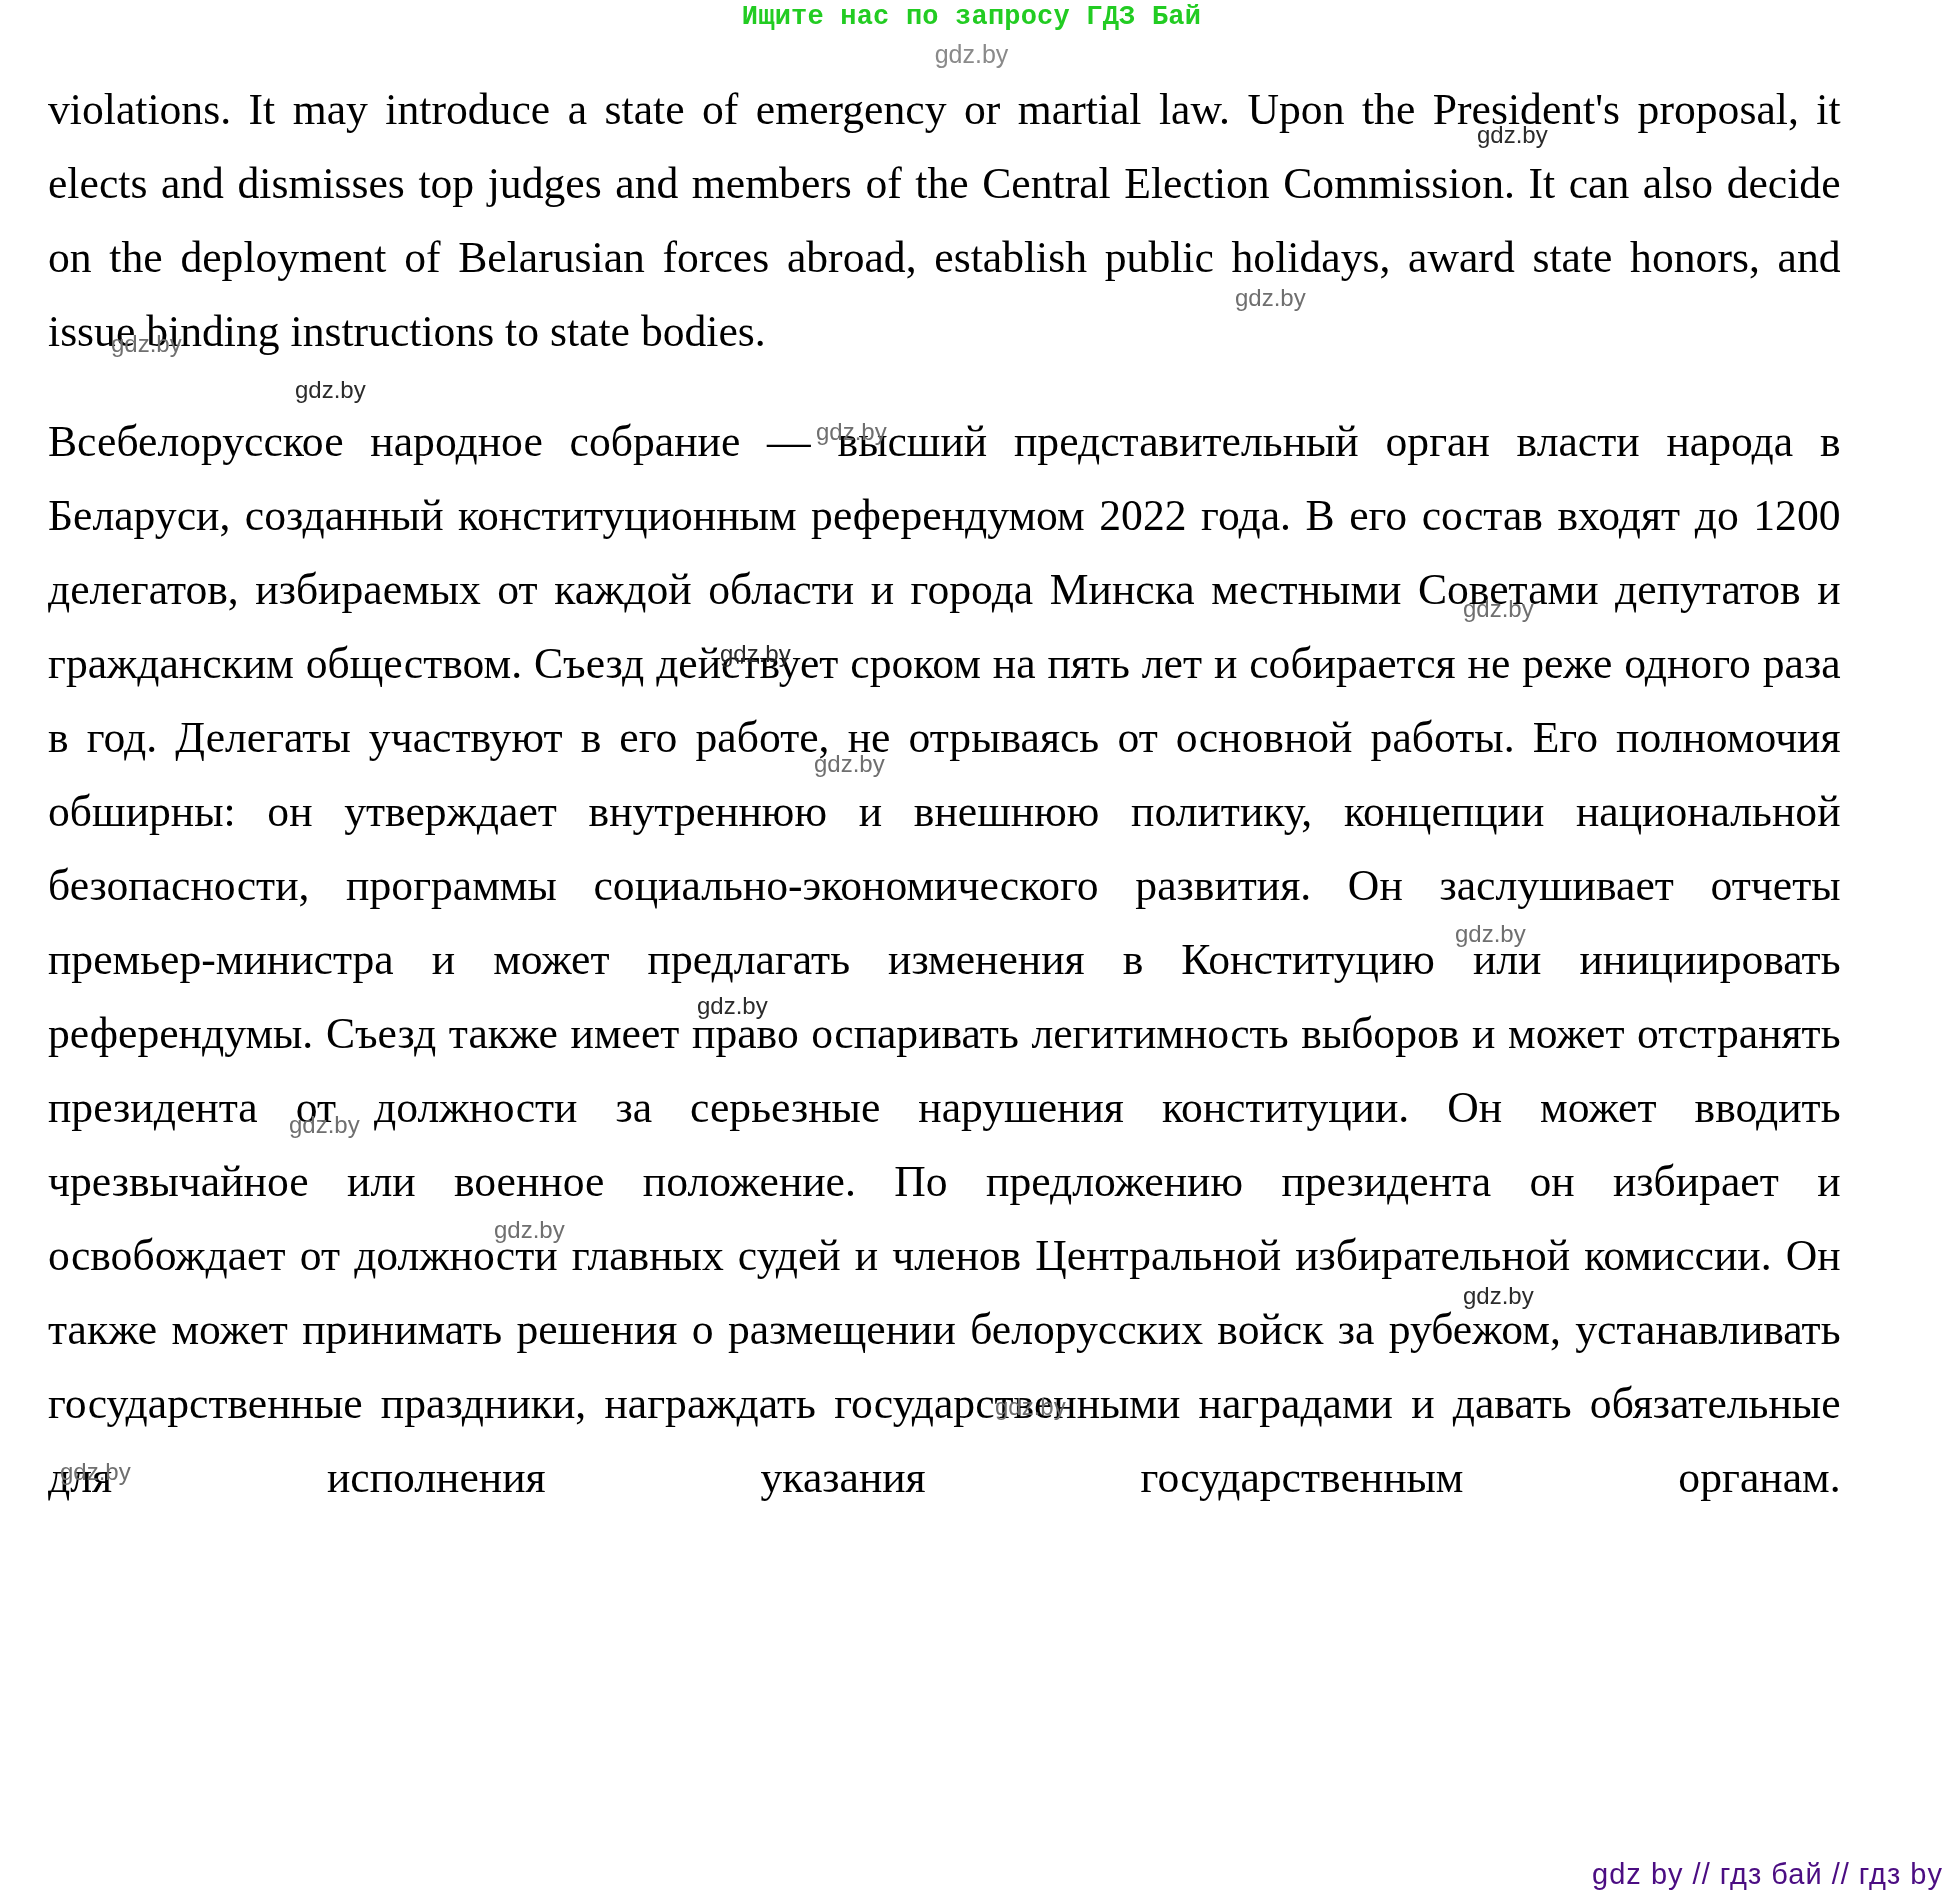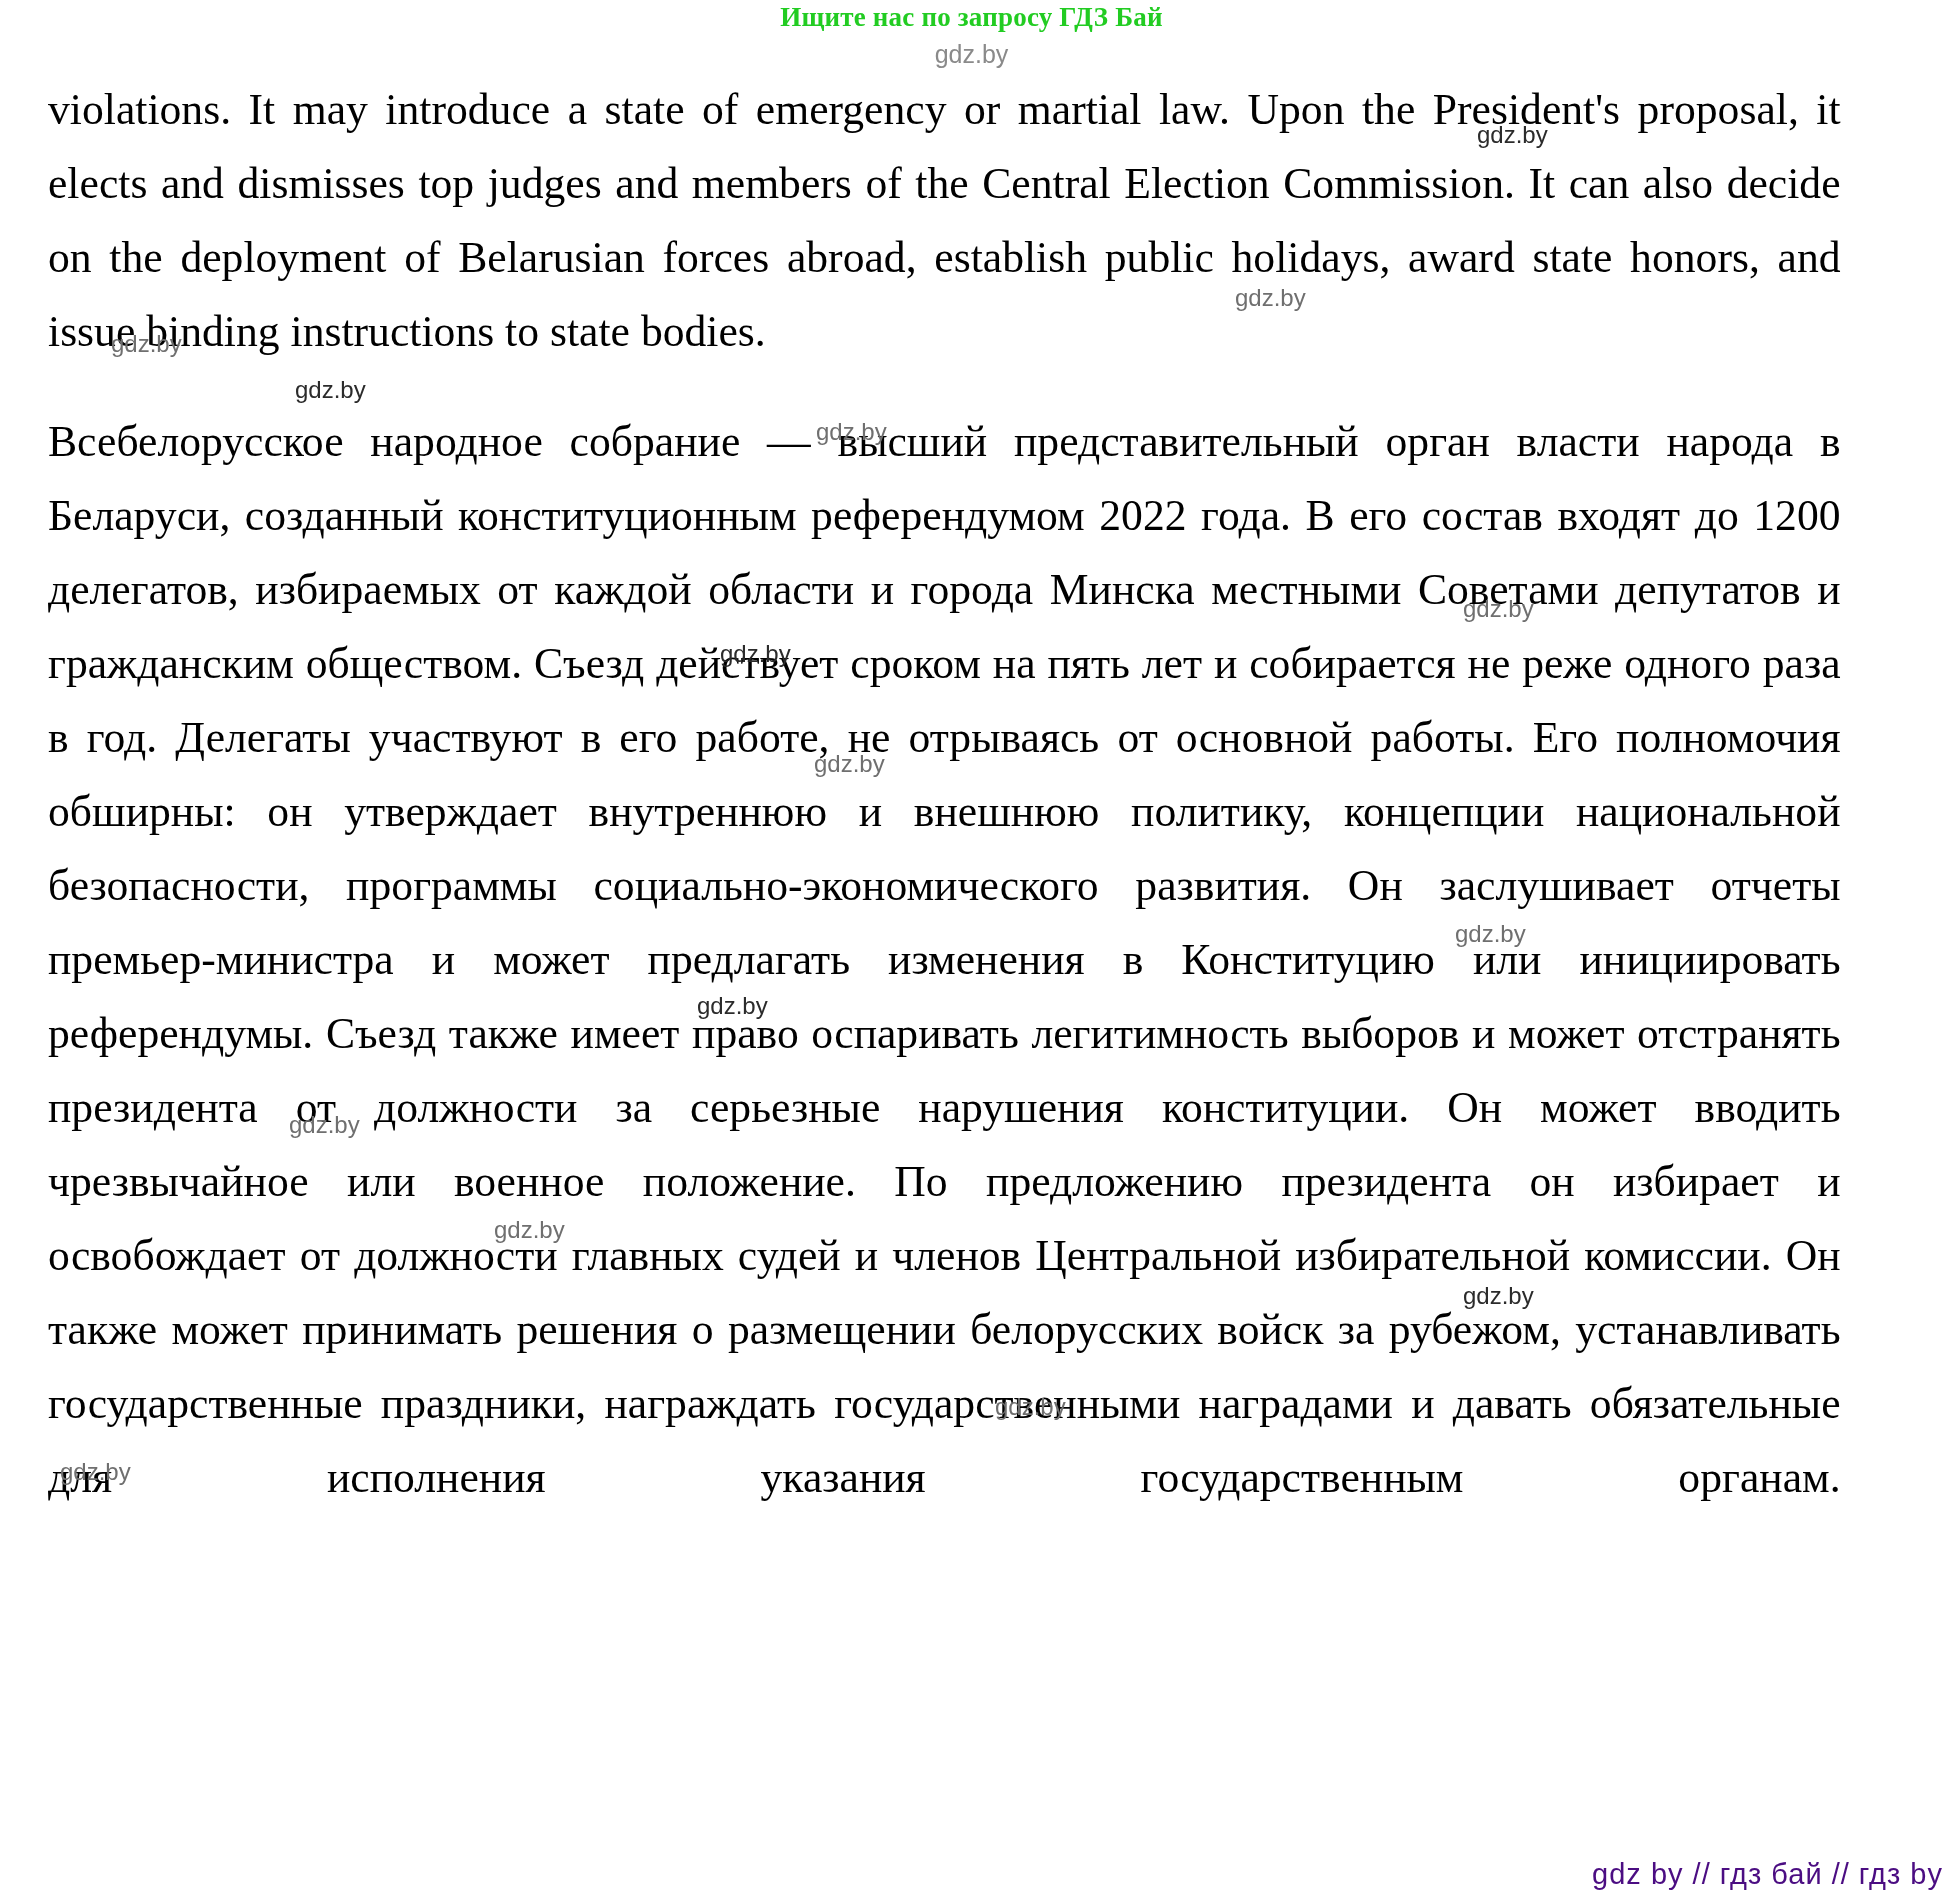--- a/index.html
+++ b/index.html
@@ -16,21 +16,21 @@
     color: #000000;
   }
 
   
   .site-banner {
     position: absolute;
     top: 2px;
     left: 0;
     width: 100%;
     text-align: center;
-    font-family: Liberation Serif, serif;
+    font-family: Liberation Mono, monospace;
     font-size: 27px;
     font-weight: 700;
     color: #22cc22;
     letter-spacing: 0.2px;
     white-space: nowrap;
   }
   .header-watermark {
     position: absolute;
     top: 40px;
     left: 0;

